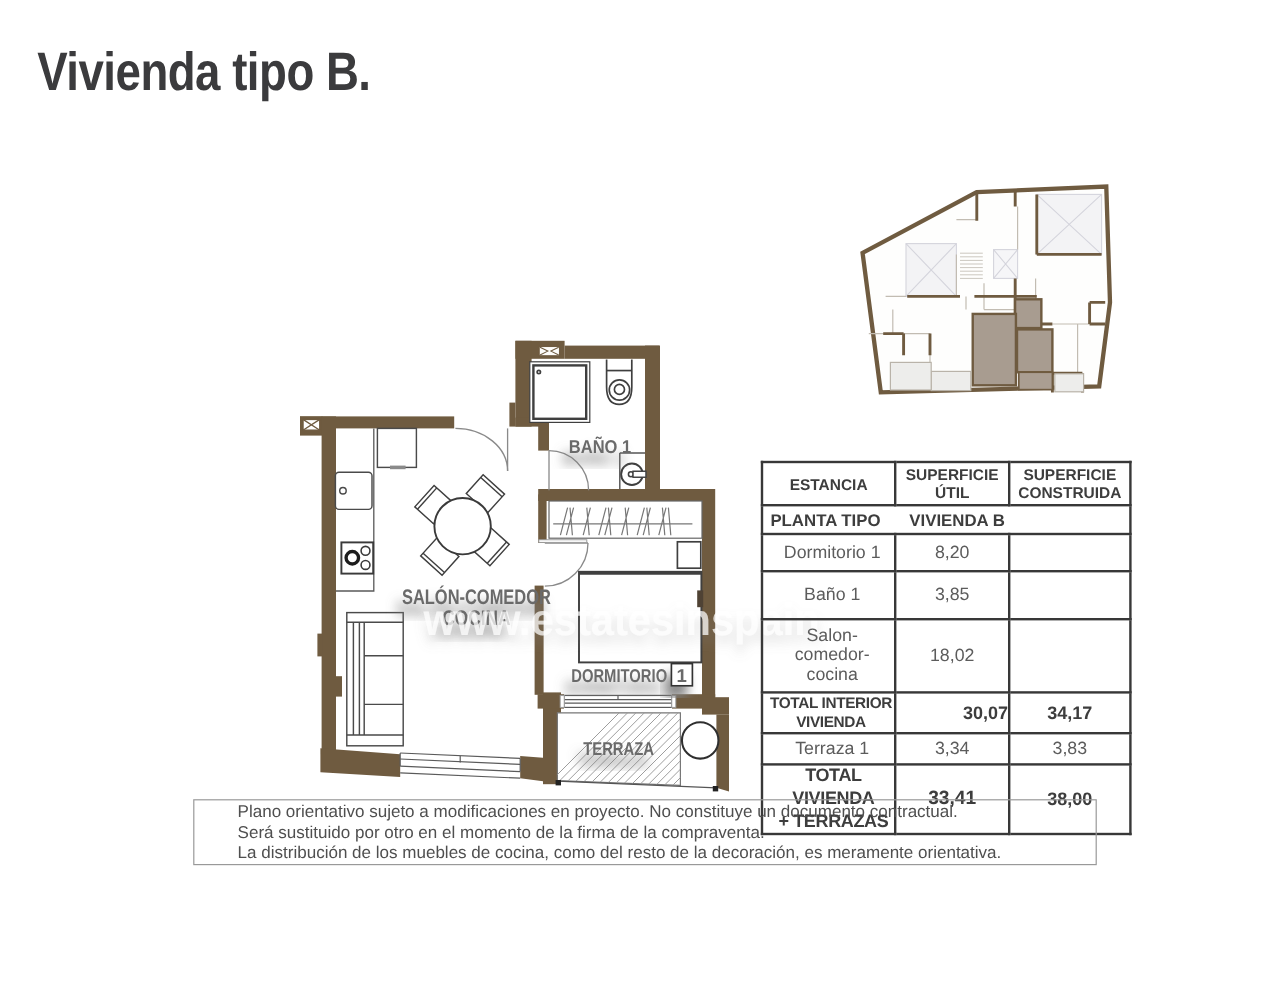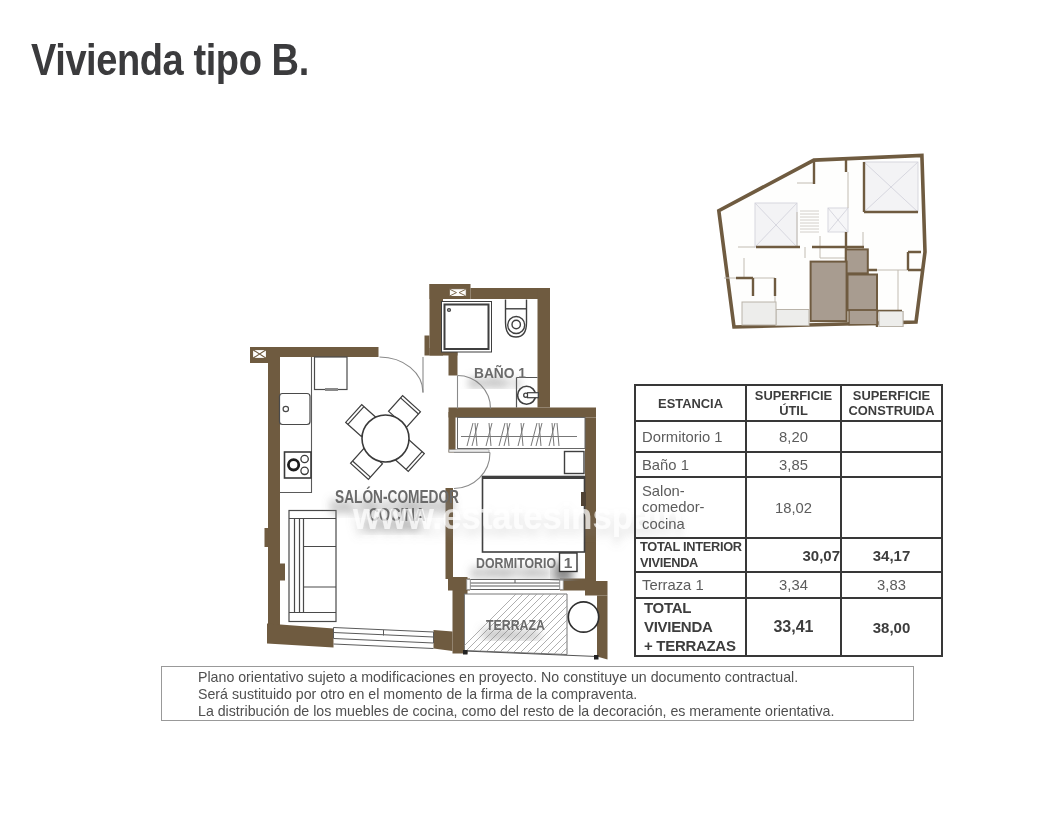--- a/index.html
+++ b/index.html
@@ -2,21 +2,21 @@
 <html><head>
 <meta charset="utf-8">
 <style>
   html,body{margin:0;padding:0;background:#fff;}
   body{width:1058px;height:823px;position:relative;overflow:hidden;
        font-family:"Liberation Sans",sans-serif;}
   .abs{position:absolute;}
   table{border-collapse:collapse;}
   td.c{border:2px solid #383838;text-align:center;overflow:hidden;}
   td.h{font-weight:bold;font-size:12.9px;}
-  td.l{text-align:left;padding-left:6px;}
+  td.l{text-align:center;padding-left:6px;}
   tr.reg{color:#5c5c5c;font-size:14.8px;}
 </style>
 </head>
 <body>
 
 <div class="abs" style="left:31px;top:34px;font-size:45px;font-weight:bold;color:#3b3b3d;letter-spacing:-0.5px;transform:scaleX(0.845);transform-origin:left top;">Vivienda tipo B.</div>
 
 <svg class="abs" style="left:0;top:0;" width="1058" height="823" viewBox="0 0 1058 823">
   <defs>
     <filter id="tsh" x="-50%" y="-50%" width="200%" height="200%">
@@ -301,26 +301,29 @@
         <col style="width:111px">
         <col style="width:95px">
         <col style="width:101px">
       </colgroup>
   <tbody>
         <tr style="height:36px;">
     <td class="c h">ESTANCIA</td>
     <td class="c h" style="line-height:1.2;">SUPERFICIE<br>ÚTIL</td>
     <td class="c h" style="line-height:1.2;">SUPERFICIE<br>CONSTRUIDA</td>
   </tr>
+  <tr style="height:24px;">
+    <td colspan="3" class="c" style="font-weight:bold;font-size:14px;text-align:left;padding-left:6px;">PLANTA TIPO<span style="display:inline-block;width:24px;"></span>VIVIENDA B</td>
+  </tr>
   <tr style="height:31px;" class="reg">
     <td class="c l">Dormitorio 1</td>
     <td class="c">8,20</td>
     <td class="c"></td>
   </tr>
-  <tr style="height:25px;" class="reg">
+  <tr style="height:40px;" class="reg">
     <td class="c l">Baño 1</td>
     <td class="c">3,85</td>
     <td class="c"></td>
   </tr>
   <tr style="height:61px;" class="reg">
     <td class="c l" style="line-height:1.12;">Salon-<br>comedor-<br>cocina</td>
     <td class="c">18,02</td>
     <td class="c"></td>
   </tr>
   <tr style="height:34px;font-weight:bold;padding-left:48px;">

